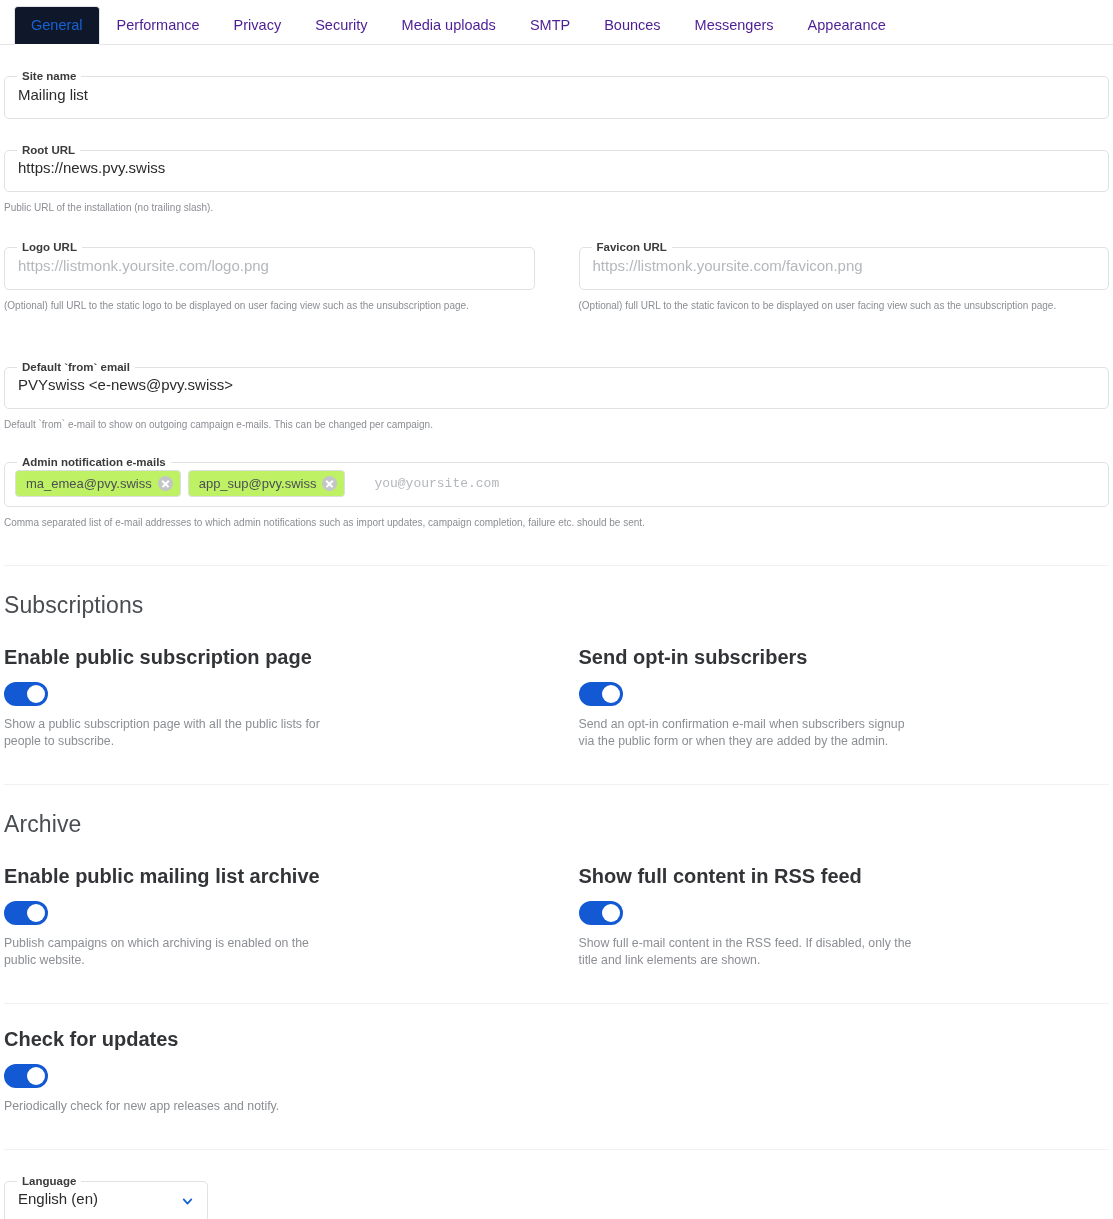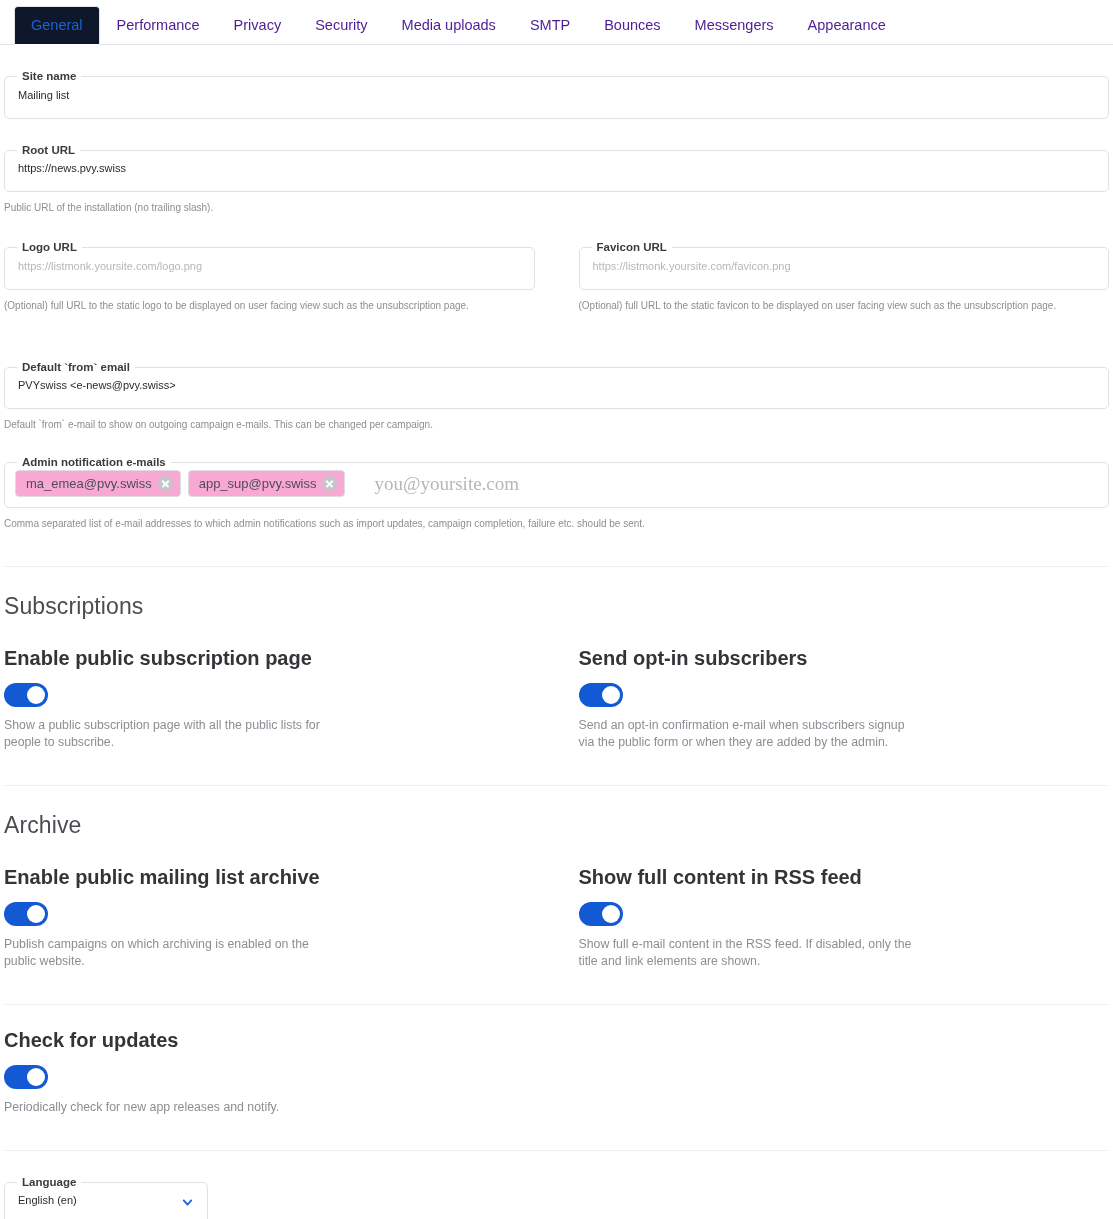--- a/index.html
+++ b/index.html
@@ -62,21 +62,21 @@
     color: #3b3b3b;
     line-height: 1;
   }
   .fieldset .control {
     display: block;
     width: 100%;
     border: 0;
     outline: none;
     background: transparent;
     font-family: "Liberation Sans", sans-serif;
-    font-size: 11px;
+    font-size: 15px;
     color: #2b2b2b;
     padding: 2px 13px 13px 13px;
     line-height: 20px;
   }
   .fieldset .control::placeholder { color: #b4b7bb; }
   .help {
     font-size: 10px;
     color: #8b8e93;
     line-height: 17px;
     margin-top: 7px;
@@ -88,21 +88,21 @@
     display: flex;
     align-items: center;
     flex-wrap: wrap;
     gap: 7px;
     padding: 1px 10px 9px 10px;
   }
   .chip {
     display: inline-flex;
     align-items: center;
     gap: 6px;
-    background: #f9a8d4;
+    background: #bef264;
     border: 1px solid #dcdee1;
     border-radius: 4px;
     padding: 4px 7px 4px 10px;
     font-size: 13px;
     color: #4c4f53;
     line-height: 17px;
   }
   .chip-x {
     width: 15px; height: 15px;
     border-radius: 50%;
@@ -115,22 +115,22 @@
     content: "";
     position: absolute;
     left: 3px; top: 7px;
     width: 9px; height: 1.6px;
     background: #fff;
   }
   .chip-x::before { transform: rotate(45deg); }
   .chip-x::after  { transform: rotate(-45deg); }
   .chip-input {
     border: 0; outline: none; background: transparent;
-    font-family: Liberation Serif, serif;
-    font-size: 19px;
+    font-family: Liberation Mono, monospace;
+    font-size: 13px;
     color: #4c1d95;
     padding: 3px 0 3px 22px;
     min-width: 220px;
     flex: 1;
   }
   .chip-input::placeholder { color: #b4b7bb; }
 
   
   .divider {
     border: 0;

